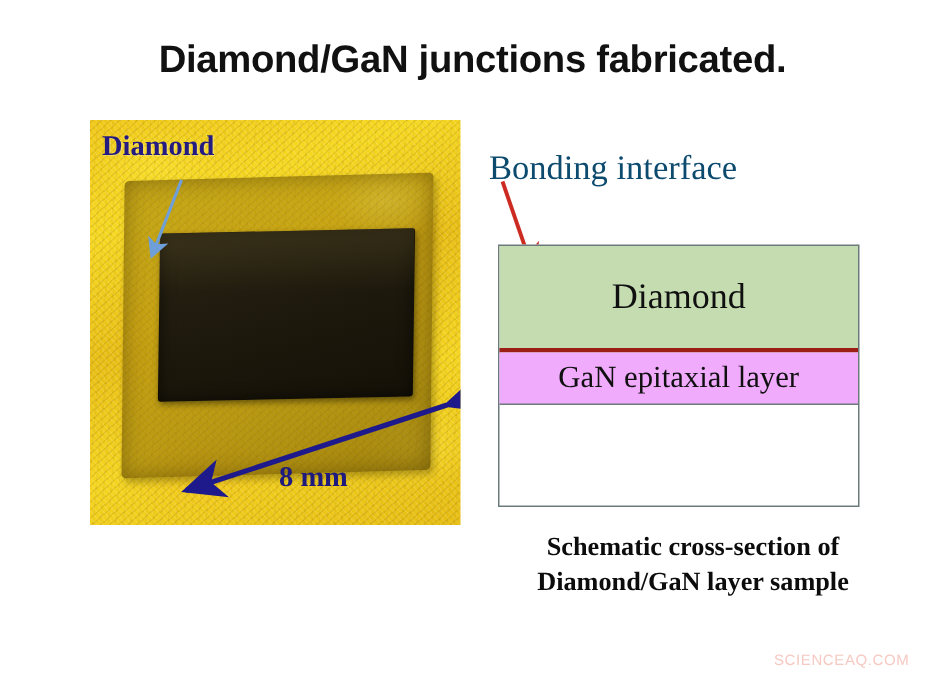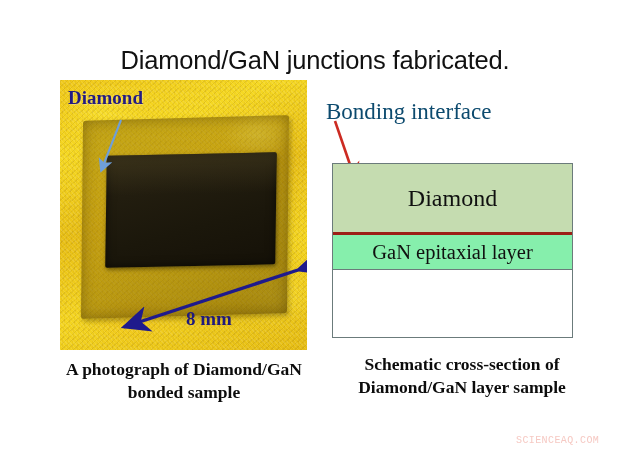--- a/index.html
+++ b/index.html
@@ -17,26 +17,25 @@
   }
 
   
   #title {
     position: absolute;
     left: 0;
     top: 26px;
     width: 630px;
     text-align: center;
     font-family: "Liberation Sans", sans-serif;
-    font-weight: normal;
+    font-weight: bold;
     font-size: 25.5px;
     letter-spacing: -0.2px;
     color: #111111;
     white-space: nowrap;
-    margin-top: 20px;
   }
 
   
   #photo {
     position: absolute;
     left: 60px;
     top: 80px;
     width: 247px;
     height: 270px;
     overflow: hidden;
@@ -177,21 +176,21 @@
     flex: 0 0 68px;
     background: #c5dcb0;
     font-size: 24px;
   }
   #bond-line {
     flex: 0 0 3px;
     background: #9c1f16;
   }
   #layer-gan {
     flex: 0 0 35px;
-    background: #86efac;
+    background: #f0abfc;
     font-size: 20.5px;
     border-bottom: 1.2px solid #6b7b7b;
   }
   #layer-si {
     flex: 1 1 auto;
     background: #fbe4a4;
     font-size: 23px;
   }
 
   
@@ -211,21 +210,21 @@
   }
   #caption-right {
     left: 322px;
     top: 353px;
     width: 280px;
   }
   #watermark {
     position: absolute;
     left: 516px;
     top: 435px;
-    font-family: Liberation Mono, monospace;
+    font-family: Liberation Sans, sans-serif;
     font-size: 10px;
     letter-spacing: 0.4px;
     color: #f6c9c3;
     white-space: nowrap;
   }
 </style>
 </head>
 <body>
 
 <div id="slide">
@@ -274,17 +273,16 @@
   <div id="schematic">
     <div class="layer" id="layer-diamond">
       <span>Diamond</span>
     </div>
     <div id="bond-line"></div>
     <div class="layer" id="layer-gan">
       <span>GaN epitaxial layer</span>
     </div>
   </div>
 
-  <div class="caption" id="caption-left">A photograph of Diamond/GaN bonded sample</div>
   <div class="caption" id="caption-right">Schematic cross-section of Diamond/GaN layer sample</div>
 
   <div id="watermark">SCIENCEAQ.COM</div>
 </div>
 
 </body></html>

